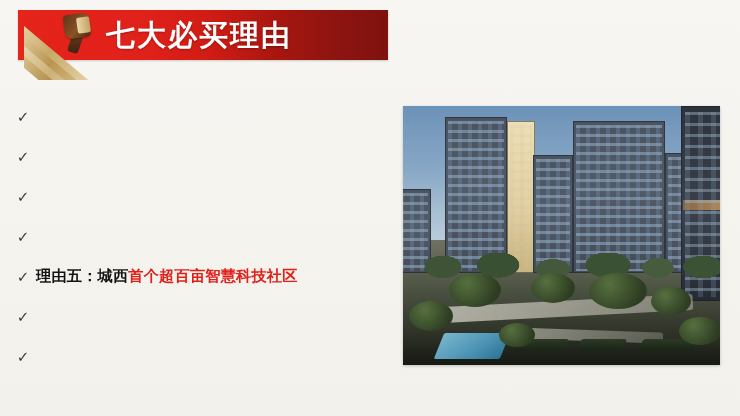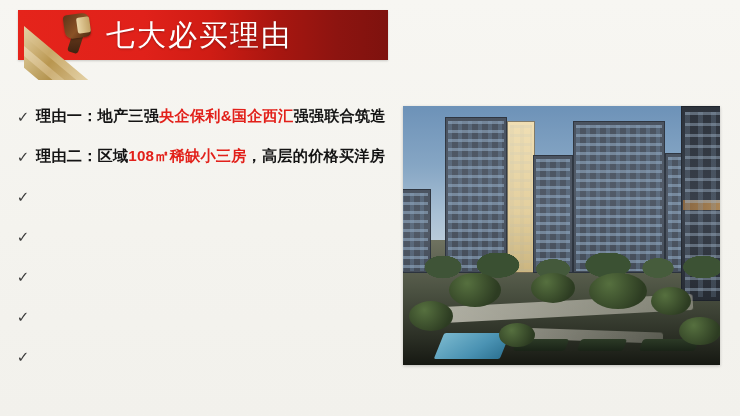--- a/index.html
+++ b/index.html
@@ -36,21 +36,21 @@
         #7e120e 100%);
     box-shadow: 0 1px 2px rgba(0,0,0,0.18);
   }
   .banner-title {
     position: absolute;
     left: 88px;
     top: 50%;
     transform: translateY(-50%);
     color: #ffffff;
     font-size: 29px;
-    font-weight: normal;
+    font-weight: bold;
     letter-spacing: 2px;
     white-space: nowrap;
     text-shadow: 0 1px 2px rgba(0,0,0,0.28);
     line-height: 1;
   }
 
   
   .ribbon {
     position: absolute;
     left: 6px;
@@ -274,34 +274,33 @@
       <div class="knot-tail"></div>
       <div class="knot"></div>
       <div class="knot-band"></div>
     </div>
     <div class="banner-title">七大必买理由</div>
   </div>
 
   <div class="reasons" id="reason-list">
       <div class="reason-row">
         <span class="check-icon">✓</span>
-        <span class="reason-text"><span class="plain">理由一：地产三强</span><span class="hl">央企保利&amp;国企西汇</span><span class="plain">强强联合筑造</span></span>
-      </div>
-      <div class="reason-row">
-        <span class="check-icon">✓</span>
-        <span class="reason-text"><span class="plain">理由二：区域</span><span class="hl">108㎡稀缺小三房</span><span class="plain">，高层的价格买洋房</span></span>
-      </div>
-      <div class="reason-row">
-        <span class="check-icon">✓</span>
-      </div>
-      <div class="reason-row">
-        <span class="check-icon">✓</span>
-      </div>
-      <div class="reason-row">
-        <span class="check-icon">✓</span>
+      </div>
+      <div class="reason-row">
+        <span class="check-icon">✓</span>
+      </div>
+      <div class="reason-row">
+        <span class="check-icon">✓</span>
+      </div>
+      <div class="reason-row">
+        <span class="check-icon">✓</span>
+      </div>
+      <div class="reason-row">
+        <span class="check-icon">✓</span>
+        <span class="reason-text"><span class="plain">理由五：城西</span><span class="hl">首个超百亩智慧科技社区</span></span>
       </div>
       <div class="reason-row">
         <span class="check-icon">✓</span>
       </div>
       <div class="reason-row">
         <span class="check-icon">✓</span>
       </div>
     </div>
 
   <div class="photo">

